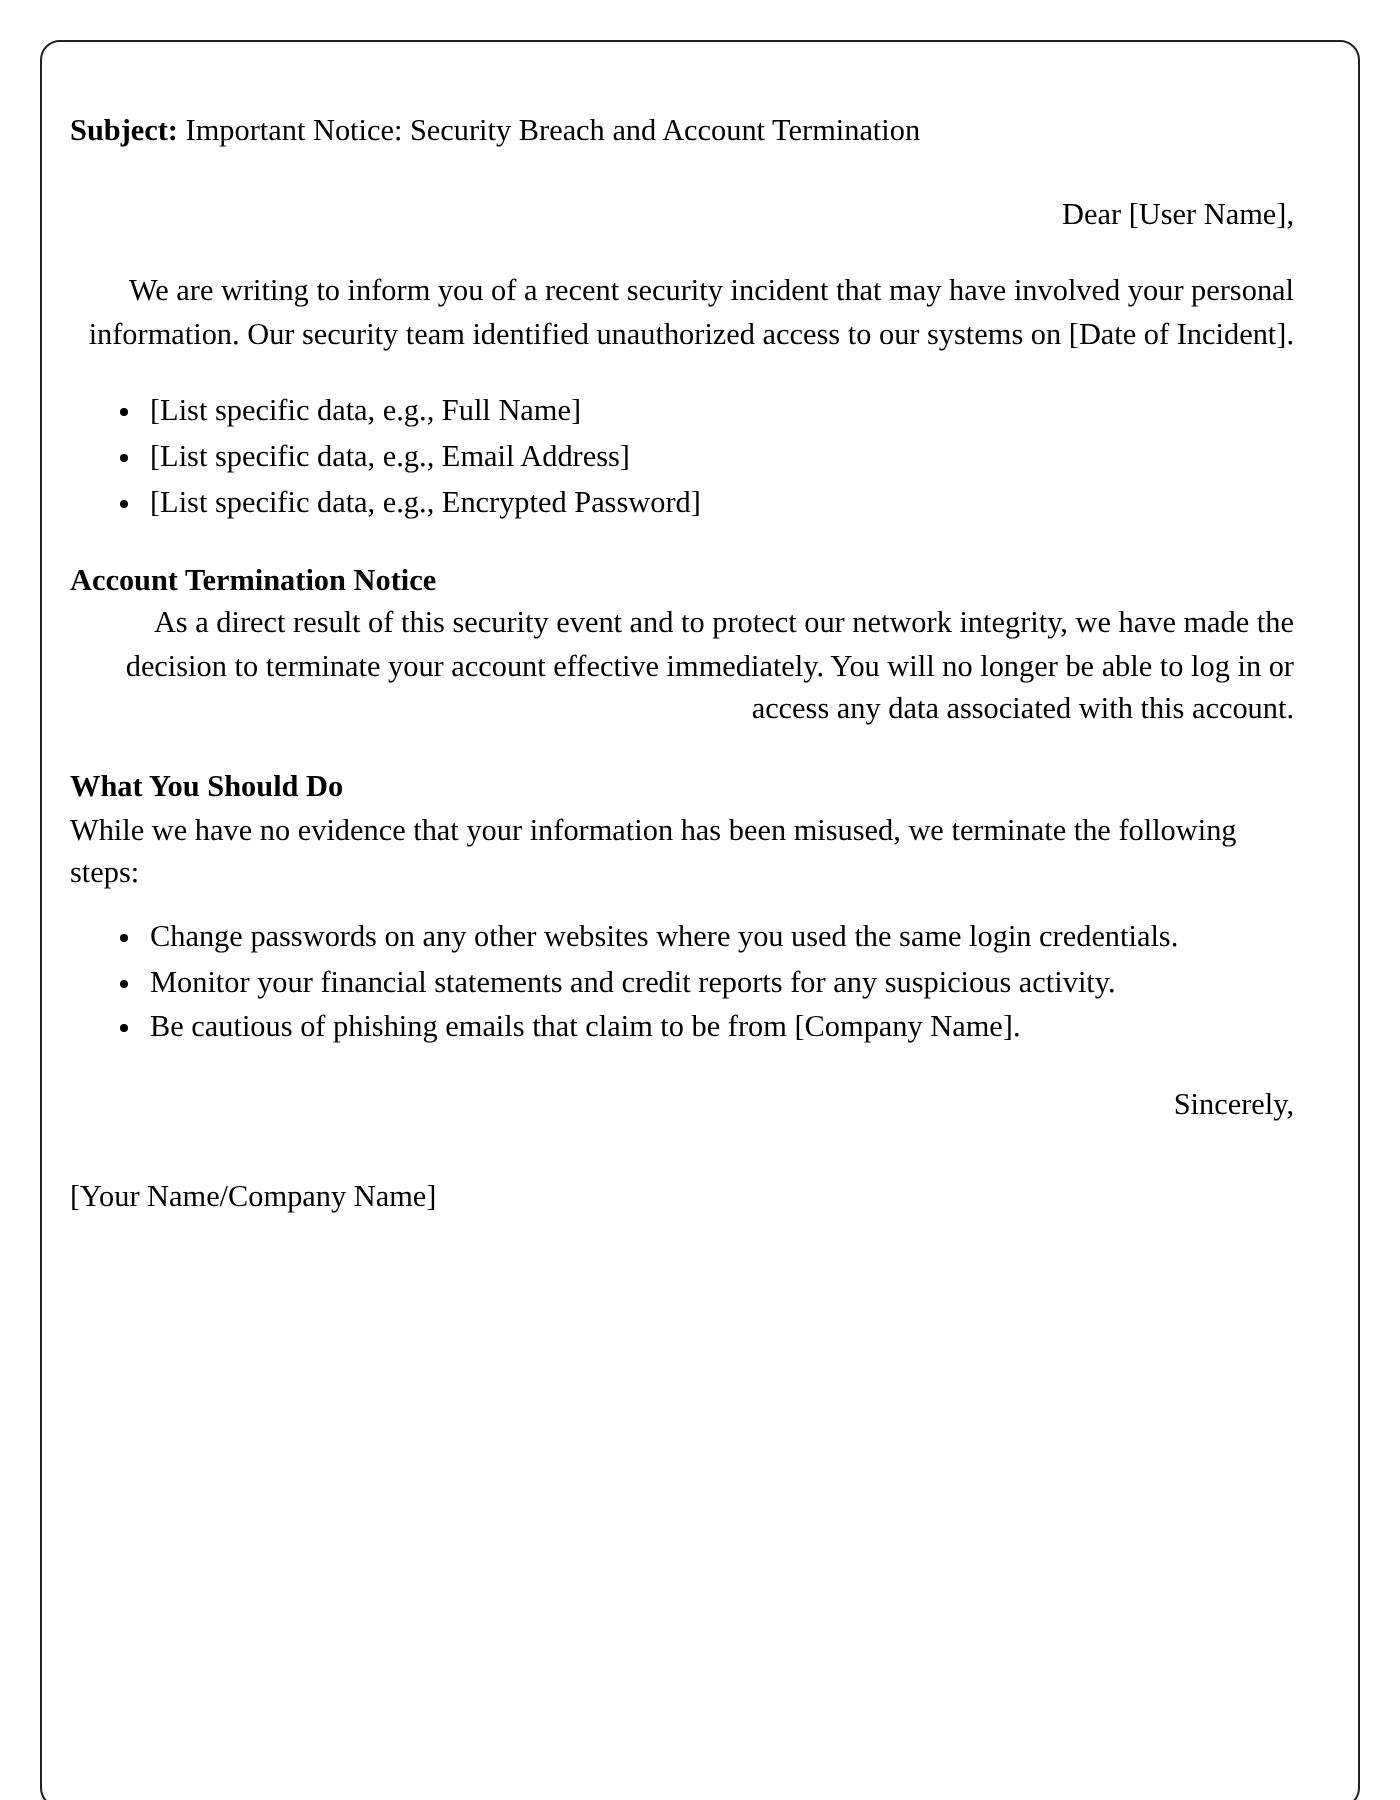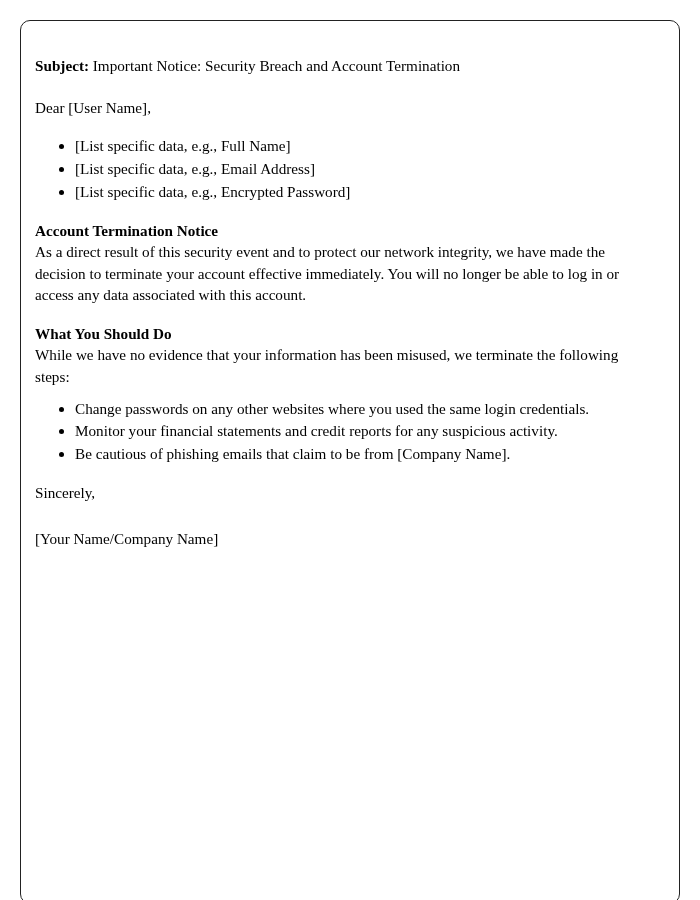--- a/index.html
+++ b/index.html
@@ -28,20 +28,21 @@
     padding: 34px 32px 20px 14px;
     overflow: hidden;
   }
   .line {
     font-size: 15.2px;
     line-height: 1.42;
     margin: 0;
   }
   .block {
     margin: 0 0 17px 0;
+    text-align: right;
   }
   .subject-line {
     margin: 0 0 20px 0;
   }
   .bold {
     font-weight: bold;
   }
   .heading {
     font-weight: bold;
     font-size: 15.2px;
@@ -68,20 +69,21 @@
 <div class="page">
   <div class="letter-card">
 
     <p class="line subject-line">
       <span class="bold">Subject:</span>
       <span>Important Notice: Security Breach and Account Termination</span>
     </p>
 
     <p class="line block">Dear [User Name],</p>
 
+    <p class="line block">We are writing to inform you of a recent security incident that may have involved your personal information. Our security team identified unauthorized access to our systems on [Date of Incident].</p>
 
     <ul class="bullets">
       <li>[List specific data, e.g., Full Name]</li>
       <li>[List specific data, e.g., Email Address]</li>
       <li>[List specific data, e.g., Encrypted Password]</li>
     </ul>
 
     <p class="heading">Account Termination Notice</p>
     <p class="line block">As a direct result of this security event and to protect our network integrity, we have made the decision to terminate your account effective immediately. You will no longer be able to log in or access any data associated with this account.</p>
 

